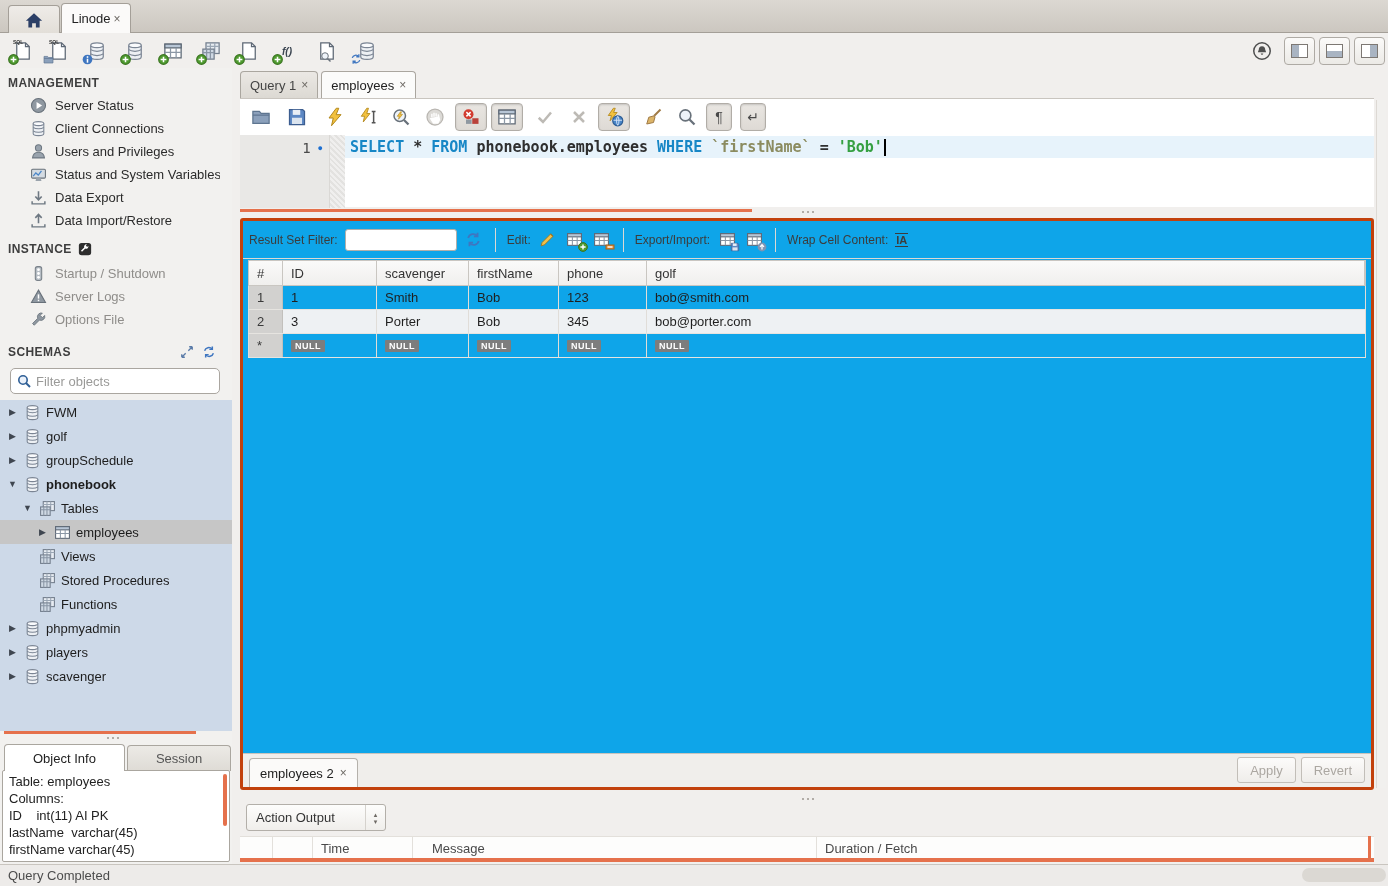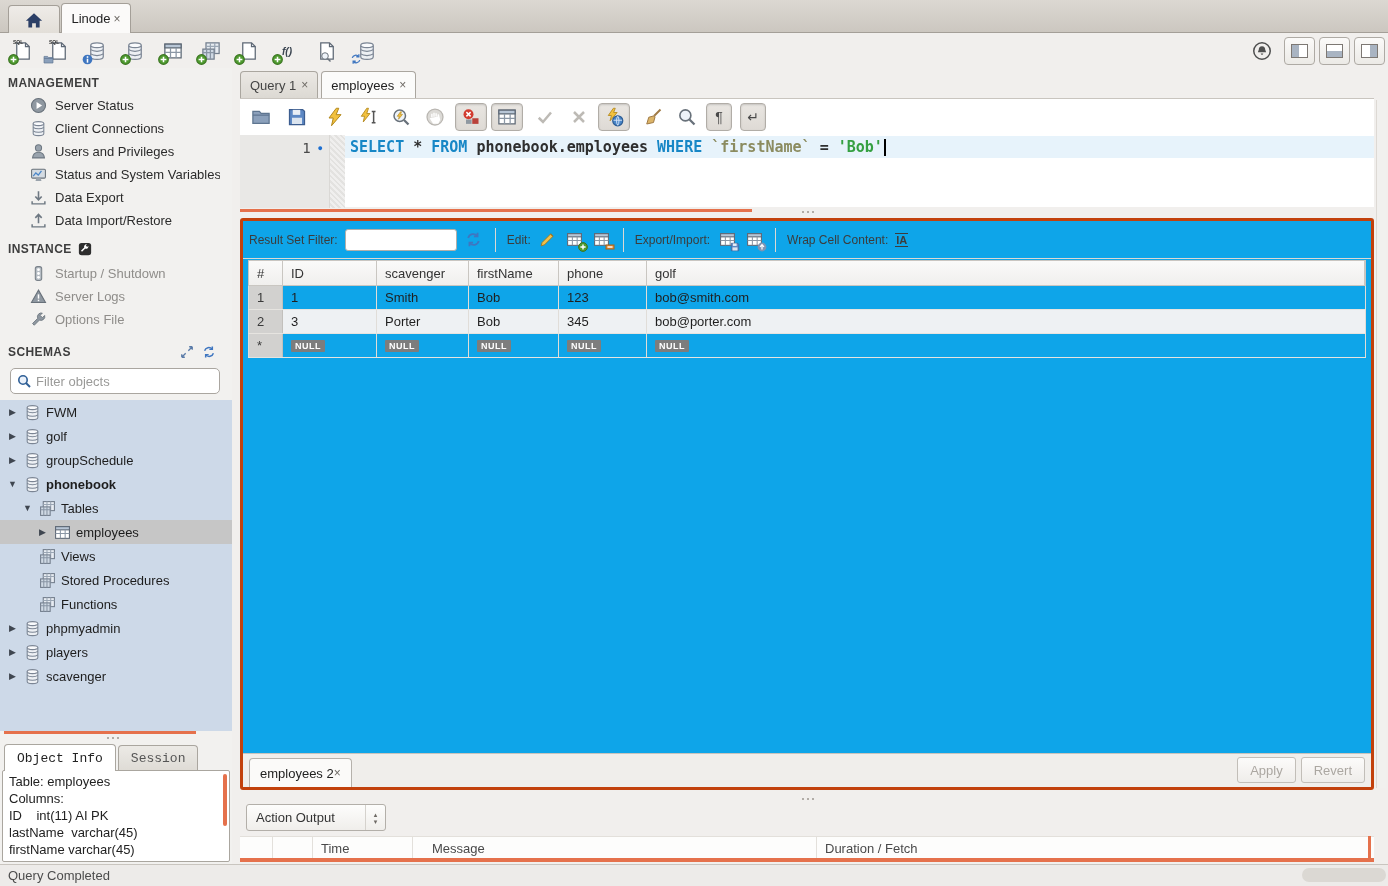--- a/index.html
+++ b/index.html
@@ -60,22 +60,22 @@
   .trow.bold .tlbl { font-weight:bold; }
   .trow.d0 { padding-left:6px; }
   .trow.d1 { padding-left:21px; }
   .trow.d2 { padding-left:36px; }
   .trow.selected { background:#c6c6c6; }
   .side-orange { position:absolute; top:663px; left:4px; width:192px; height:3px; background:#e5714c; }
   .hdots { position:absolute; width:18px; height:4px; }
   .hdots i { position:absolute; top:1px; width:2px; height:2px; background:#9b968f; border-radius:50%; }
   .hdots i:nth-child(1){left:0} .hdots i:nth-child(2){left:5px} .hdots i:nth-child(3){left:10px}
   .info-tabs { position:absolute; top:676px; left:4px; right:0; height:27px; display:flex; gap:2px; align-items:flex-end; }
-  .itab { height:26px; padding:0 12px; display:flex; align-items:center; font-size:13px; border:1px solid #aaa69f;
-    border-bottom:none; border-radius:4px 4px 0 0;font-family:Liberation Mono, monospace; }
+  .itab { height:26px; padding:0 28px; display:flex; align-items:center; font-size:13px; border:1px solid #aaa69f;
+    border-bottom:none; border-radius:4px 4px 0 0; }
   .itab.active { background:#fff; color:#222; position:relative; z-index:2; height:27px; }
   .itab.inactive { background:linear-gradient(#eceae6,#dedbd5); color:#555; }
   .info-panel { position:absolute; top:702px; left:2px; width:228px; height:92px; background:#fff;
     border:1px solid #aaa69f; border-radius:2px; padding:2px 6px; overflow:hidden; }
   .info-panel .iline { white-space:pre; font-size:13px; line-height:17px; color:#222; }
   .info-scroll { position:absolute; top:3px; right:2px; width:4px; height:52px; background:#e5714c; border-radius:2px; }
 
   .vsplit { position:absolute; left:232px; top:68px; width:8px; height:796px; background:#f1efed; }
 
   
@@ -124,21 +124,21 @@
   .c0 { width:34px; flex:none; } .c1 { width:94px; flex:none; } .c2 { width:92px; flex:none; }
   .c3 { width:90px; flex:none; } .c4 { width:88px; flex:none; } .c5 { flex:1; border-right:none; }
   .grow.r { border-bottom:1px solid #e6e4e0; border-left:1px solid #e0ddd8; border-right:1px solid #e0ddd8; }
   .grow.alt { background:#eef1f3; }
   .rownum { background:#d2d1cf; color:#3a3a3a; border-right:1px solid #c2c0bc; }
   .nullbadge { display:inline-block; background:#7d7d7d; color:#fff; font-size:9px; font-weight:bold;
     letter-spacing:.5px; padding:1px 4px; border-radius:1px; }
   .rs-bottom { position:absolute; left:0; right:0; bottom:0; height:34px; background:#f0eeeb; border-top:1px solid #c8c4be;
     display:flex; align-items:flex-end; padding:0 6px; }
   .rtab { height:29px; margin-bottom:0; background:#fbfaf9; border:1px solid #b5b1ab; border-bottom:none;
-    border-radius:4px 4px 0 0; display:flex; align-items:center; padding:0 10px; font-size:13px; color:#222; }
+    border-radius:4px 4px 0 0; display:flex; align-items:center; gap:6px; padding:0 10px; font-size:13px; color:#222; }
   .rs-btns { margin-left:auto; display:flex; gap:5px; margin-bottom:4px; }
   .btn { height:26px; padding:0 12px; border:1px solid #c2beb8; border-radius:3px; color:#aba7a1;
     background:linear-gradient(#fcfbfa,#efedea); font-size:13px; display:flex; align-items:center; }
 
   .ao-select { position:absolute; left:6px; top:736px; width:140px; height:27px; border:1px solid #b3afa9; border-radius:3px;
     background:linear-gradient(#fdfdfc,#f0eeeb); display:flex; align-items:center; font-size:13px; color:#333; }
   .ao-select .sel-lbl { padding-left:9px; flex:1; }
   .ao-spin { width:20px; height:100%; border-left:1px solid #d5d2cd; display:flex; flex-direction:column;
     align-items:center; justify-content:center; font-size:7px; color:#6e6a65; line-height:7px; }
   .ao-header { position:absolute; left:0; top:768px; width:1134px; height:24px; background:#fdfdfc; display:flex;

